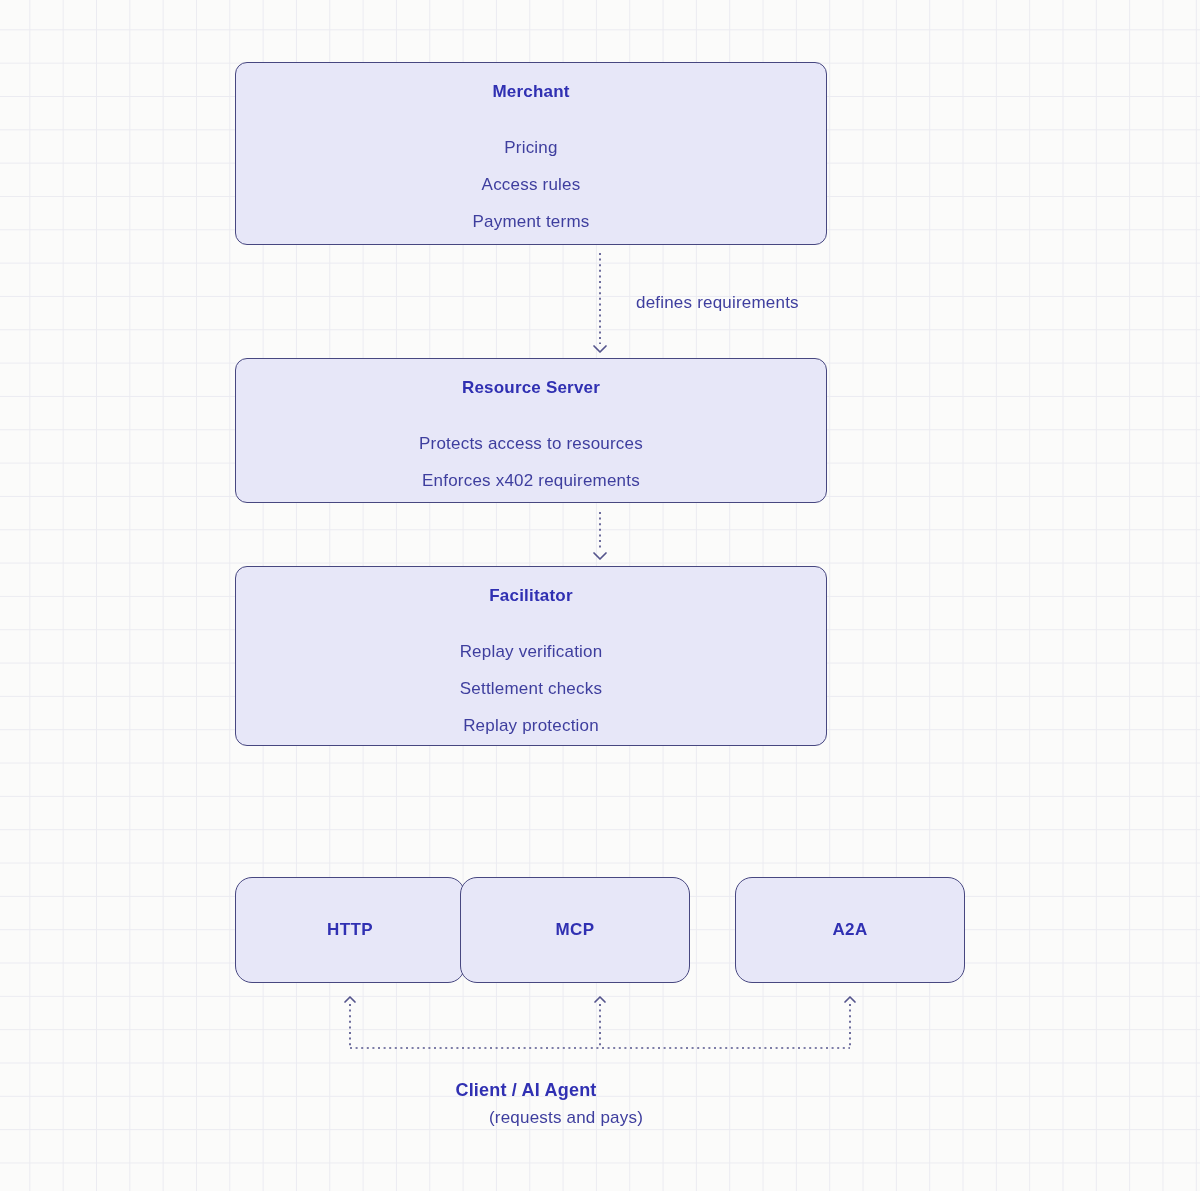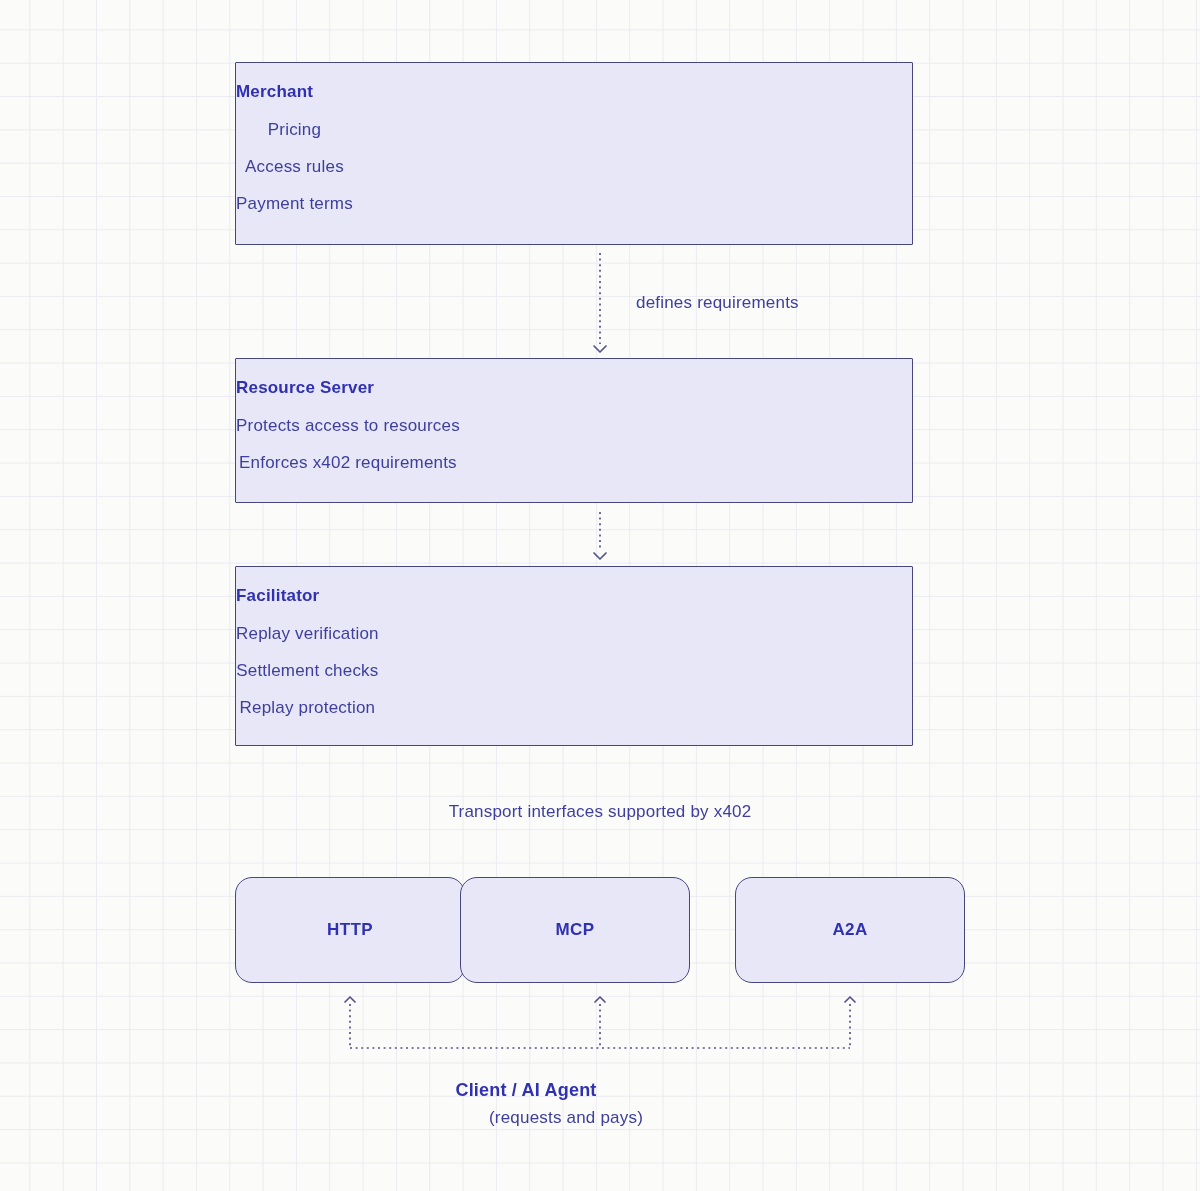--- a/index.html
+++ b/index.html
@@ -25,38 +25,38 @@
     background-image:
       linear-gradient(to right, var(--grid-line) 1px, transparent 1px),
       linear-gradient(to bottom, var(--grid-line) 1px, transparent 1px);
     background-size: 33.33px 33.33px;
     background-position: -4px -4px;
     overflow: hidden;
   }
   .node {
     position: absolute;
     left: 235px;
-    width: 678px;
+    width: 592px;
     background: var(--box-fill);
     border: 1.7px solid var(--box-border);
-    border-radius: 1px;
+    border-radius: 12px;
     display: flex;
     flex-direction: column;
-    align-items: flex-start;
+    align-items: center;
     padding-top: 18px;
   }
   .node-title {
     font-size: 17px;
     font-weight: bold;
     line-height: 22px;
     color: var(--title-text);
     letter-spacing: 0.2px;
   }
   .node-items {
-    margin-top: 16px;
+    margin-top: 34px;
     display: flex;
     flex-direction: column;
     align-items: center;
     gap: 15px;
   }
   .node-item {
     font-size: 17px;
     line-height: 22px;
     color: var(--body-text);
     letter-spacing: 0.2px;
@@ -199,21 +199,20 @@
       <path class="edge-dotted" d="M600 1004 L600 1048"></path>
       <path class="edge-dotted" d="M850 1004 L850 1048"></path>
       <path class="edge-head" d="M345 1002 L350 997 L355 1002"></path>
       <path class="edge-head" d="M595 1002 L600 997 L605 1002"></path>
       <path class="edge-head" d="M845 1002 L850 997 L855 1002"></path>
     </g>
   </svg>
 
   <div class="edge-label">defines requirements</div>
 
-  <div class="transport-heading">Transport interfaces supported by x402</div>
 
   <div class="transport-box" id="transport-http">
     <span class="transport-label">HTTP</span>
   </div>
   <div class="transport-box" id="transport-mcp">
     <span class="transport-label">MCP</span>
   </div>
   <div class="transport-box" id="transport-a2a">
     <span class="transport-label">A2A</span>
   </div>

